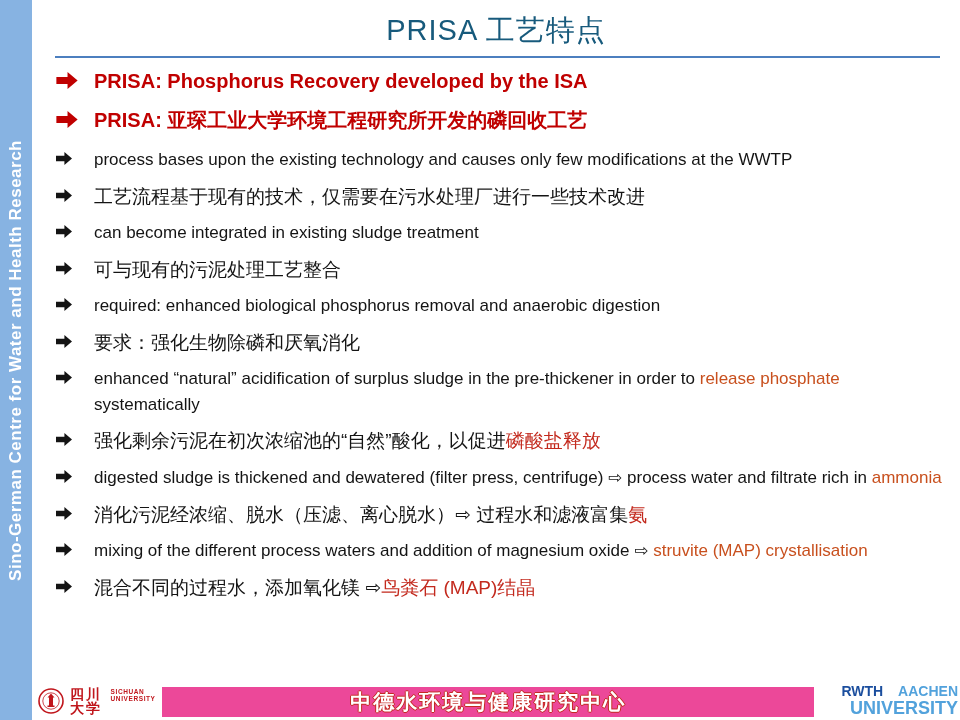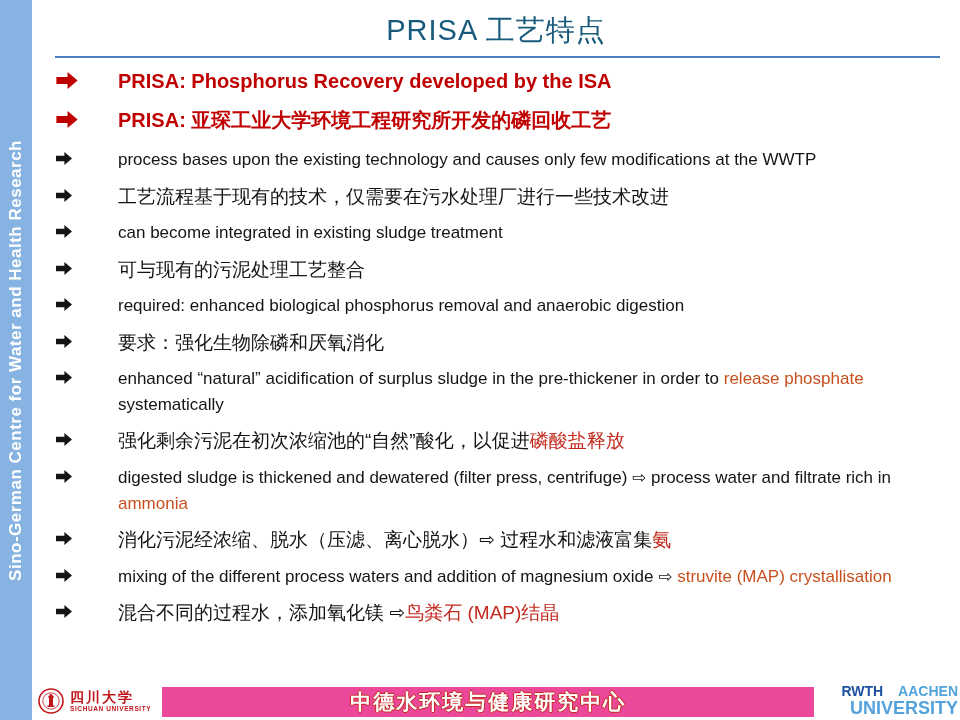--- a/index.html
+++ b/index.html
@@ -32,21 +32,21 @@
   .header-rule {
     position:absolute; left:55px; right:20px; top:56px; height:2px;
     background:#4C7FBF;
   }
 
   
   .content {
     position:absolute; left:32px; top:60px; right:0; bottom:38px;
     padding:8px 18px 0 22px; overflow:hidden;
   }
-  .row { display:flex; align-items:flex-start; margin-bottom:11px;gap:24px; }
+  .row { display:flex; align-items:flex-start; margin-bottom:11px; }
   .arrow-wrap { flex:0 0 40px; display:flex; justify-content:flex-start; padding-left:2px; }
   .arrow-svg { display:block; }
   .arrow-red   { color:#C00000; margin-top:4px; }
   .arrow-red .arrow-svg { width:22px; height:17px; }
   .arrow-black { color:#141414; margin-top:5px; }
   .arrow-black .arrow-svg { width:16px; height:13px; }
 
   .bullet-text { flex:1; }
   .row.red-en .bullet-text,
   .row.red-zh .bullet-text { color:#C00000; font-size:20px; font-weight:bold; line-height:1.3; }
@@ -61,21 +61,21 @@
   
   .footer {
     position:absolute; left:32px; right:0; bottom:0; height:38px;
     background:#fff; display:flex; align-items:stretch;
   }
   .sichuan-box {
     flex:0 0 130px; background:#fff; display:flex; align-items:center;
     padding-left:6px; gap:6px;
   }
   .sichuan-seal { width:26px; height:26px; flex:0 0 26px; }
-  .sichuan-texts { display:flex; flex-direction:column; line-height:1; }
+  .sichuan-texts { display:flex; flex-direction:row; line-height:1; }
   .sichuan-cn { color:#C0161C; font-size:14px; font-weight:bold; letter-spacing:2px; }
   .sichuan-en { color:#C0161C; font-size:6.5px; font-weight:bold; letter-spacing:0.6px; margin-top:2px; }
 
   .footer-bar {
     flex:1 1 auto; background:#ec4899; margin-top:5px; margin-bottom:3px;
     display:flex; align-items:center; justify-content:center;
   }
   .footer-bar .center-text {
     color:#ffffff; font-size:21px; font-weight:bold; letter-spacing:2px;
     text-shadow:-1px 0 0 #C42A22, 1px 0 0 #C42A22, 0 -1px 0 #C42A22, 0 1px 0 #C42A22;

